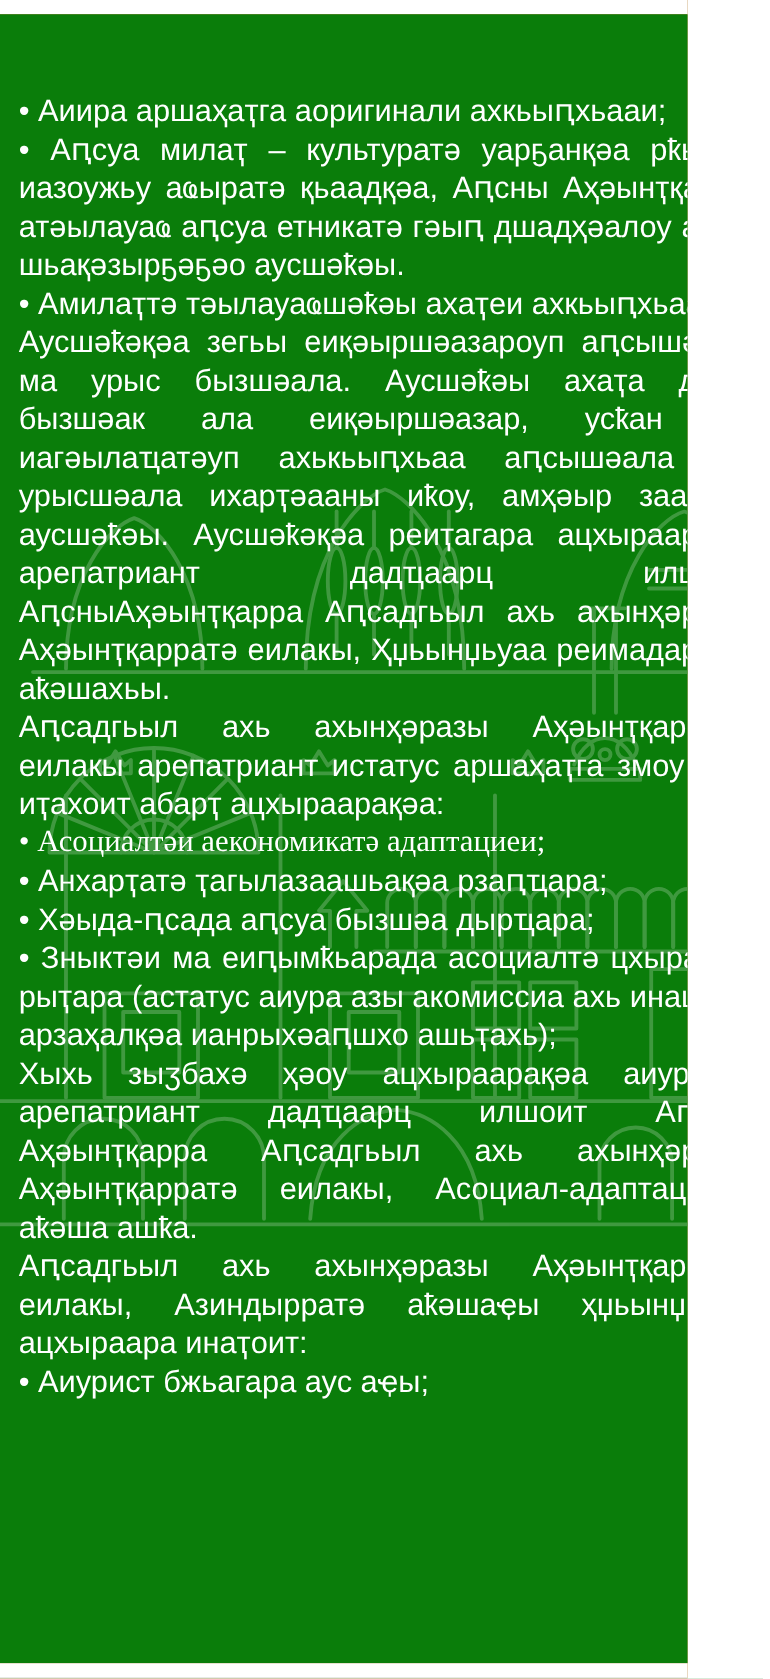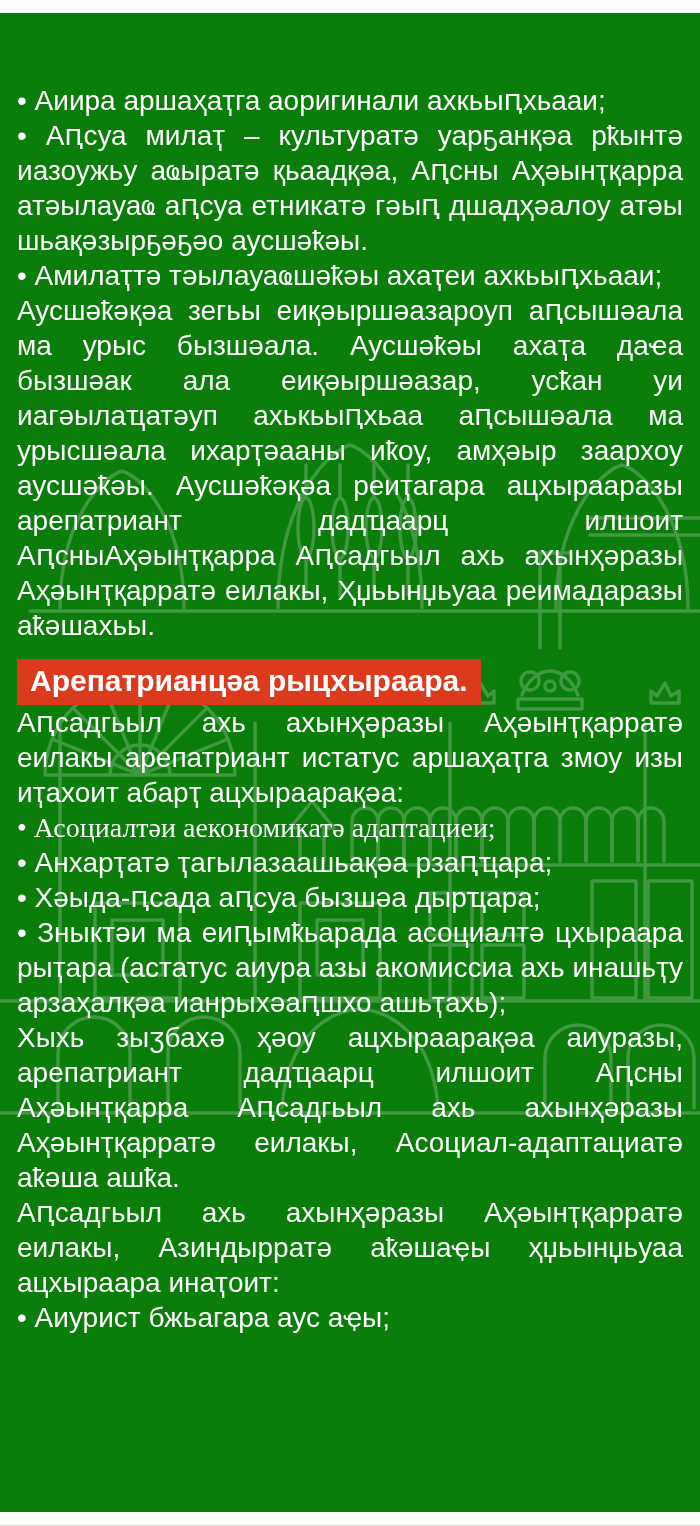--- a/index.html
+++ b/index.html
@@ -1,17 +1,17 @@
 <!DOCTYPE html>
 <html><head>
 <meta charset="utf-8">
 <style>
   html,body{margin:0;padding:0;background:#ffffff;}
   .page{
-    position:relative;width:700px;height:1526px;overflow:hidden;background:#a16207;
+    position:relative;width:625px;height:1526px;overflow:hidden;background:#a16207;
     font-family:"Liberation Sans","DejaVu Sans",sans-serif;
   }
   .strip-top{position:absolute;top:0;left:0;width:700px;height:13px;background:#ffffff;}
   .strip-bottom{position:absolute;bottom:0;left:0;width:700px;height:14px;background:#ffffff;border-bottom:1px solid #cfd6cf;box-sizing:border-box;}
   .green{position:absolute;top:13px;left:0;width:700px;height:1499px;background:#0a7d0a;overflow:hidden;}
   .watermark{position:absolute;top:410px;left:0;pointer-events:none;}
   .content{position:relative;padding:70px 17px 0 17px;color:#ffffff;font-size:28px;line-height:35px;}
   .content p{margin:0;text-align:justify;-moz-text-align-last:left;text-align-last:left;}
   .mt-para2{margin-top:16px;}
   .heading-wrap{margin-top:16px;}
@@ -111,23 +111,20 @@
       </g>
     </svg>
 
     <div class="content">
       <p>• Аиира аршаҳаҭга аоригинали ахкьыԥхьааи;</p>
       <p>• Аԥсуа милаҭ – культуратә уарҕанқәа рҟынтә иазоужьу аҩыратә қьаадқәа, Аԥсны Аҳәынҭқарра атәылауаҩ аԥсуа етникатә гәыԥ дшадҳәалоу атәы шьақәзырҕәҕәо аусшәҟәы.</p>
       <p>• Амилаҭтә тәылауаҩшәҟәы ахаҭеи ахкьыԥхьааи;</p>
 
       <p class="mt-para2">Аусшәҟәқәа зегьы еиқәыршәазароуп аԥсышәала ма урыс бызшәала. Аусшәҟәы ахаҭа даҽа бызшәак ала еиқәыршәазар, усҟан уи иагәылаҵатәуп ахькьыԥхьаа аԥсышәала ма урысшәала ихарҭәааны иҟоу, амҳәыр заархоу аусшәҟәы. Аусшәҟәқәа реиҭагара ацхырааразы арепатриант дадҵаарц илшоит АԥсныАҳәынҭқарра Аԥсадгьыл ахь ахынҳәразы Аҳәынҭқарратә еилакы, Ҳџьынџьуаа реимадаразы аҟәшахьы.</p>
 
-      <div class="heading-wrap">
-        <span class="heading">Арепатрианцәа рыцхыраара.</span>
-      </div>
 
       <p class="mt-para3">Аԥсадгьыл ахь ахынҳәразы Аҳәынҭқарратә еилакы арепатриант истатус аршаҳаҭга змоу изы иҭахоит абарҭ ацхыраарақәа:</p>
 
       <p class="mt-list2">• Асоциалтәи аекономикатә адаптациеи;</p>
       <p>• Анхарҭатә ҭагылазаашьақәа рзаԥҵара;</p>
       <p>• Хәыда-ԥсада аԥсуа бызшәа дырҵара;</p>
       <p>• Зныктәи ма еиԥымҟьарада асоциалтә цхыраара рыҭара (астатус аиура азы акомиссиа ахь инашьҭу арзаҳалқәа ианрыхәаԥшхо ашьҭахь);</p>
 
       <p class="mt-para4">Хыхь зыӡбахә ҳәоу ацхыраарақәа аиуразы, арепатриант дадҵаарц илшоит Аԥсны Аҳәынҭқарра Аԥсадгьыл ахь ахынҳәразы Аҳәынҭқарратә еилакы, Асоциал-адаптациатә аҟәша ашҟа.</p>
 

